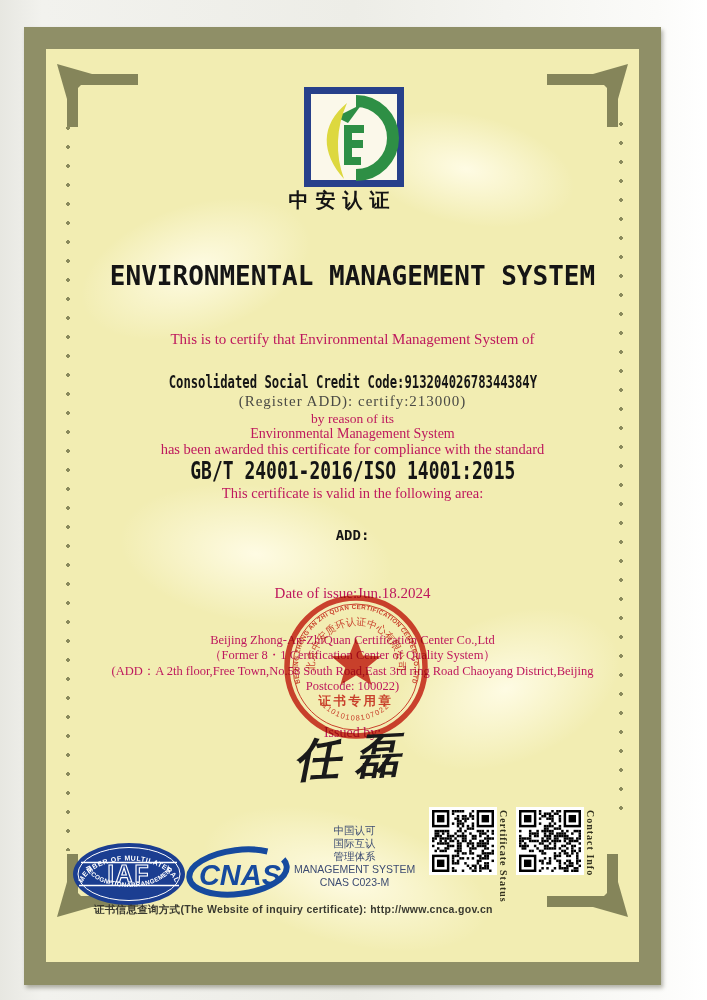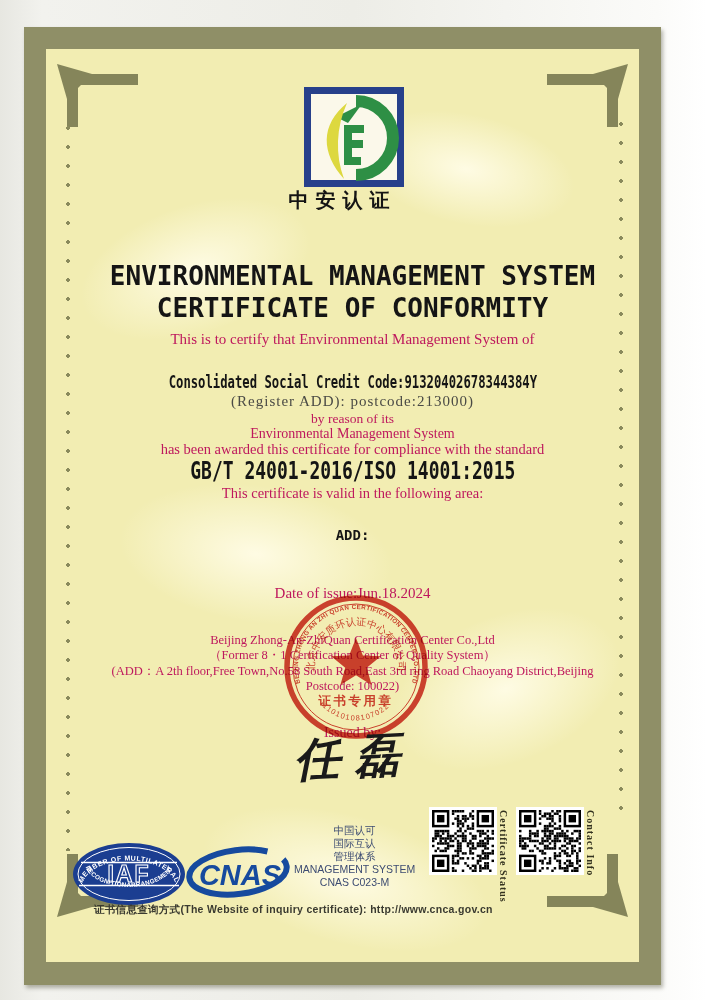--- a/index.html
+++ b/index.html
@@ -108,28 +108,27 @@
             <path d="M52,14 A35,35 0 1 1 52,88" fill="none" stroke="#2e8f45" stroke-width="12"></path>
             <path d="M58,17 L32,30 L44,36 Z" fill="#2e8f45"></path>
             <path d="M60,42 h-16 v32 h13 M47,57 h12" fill="none" stroke="#2e8f45" stroke-width="8"></path>
             <path d="M43,16 C16,38 17,66 40,92 C31,68 32,40 43,16 Z" fill="#ddd83f"></path>
           </svg>
         </div>
         <div class="logo-caption cjk-caption" style="left:0;right:0;top:138px;font-family:Liberation Mono, monospace;">中安认证</div>
 
         <div class="abs gothic title" style="top:211px;">
           <div>ENVIRONMENTAL MANAGEMENT SYSTEM</div>
-          <div>CERTIFICATE OF CONFORMITY</div>
         </div>
         <div class="abs serif" style="top:282px;font-size:15px;">This is to certify that Environmental Management System of</div>
 
         <div class="abs" style="top:323px;">
           <span class="gothic squeeze" style="font-size:17px;">Consolidated Social Credit Code:91320402678344384Y</span>
         </div>
-        <div class="abs serif typew" style="top:344px;font-size:15px;">(Register ADD): postcode:213000)</div>
+        <div class="abs serif typew" style="top:344px;font-size:15px;">(Register ADD): certify:213000)</div>
         <div class="abs serif" style="top:362px;font-size:13.5px;">by reason of its</div>
         <div class="abs serif" style="top:377px;font-size:14px;">Environmental Management System</div>
         <div class="abs serif" style="top:392px;font-size:14.5px;">has been awarded this certificate for compliance with the standard</div>
         <div class="abs" style="top:407px;">
           <span class="gothic squeeze standard">GB/T 24001-2016/ISO 14001:2015</span>
         </div>
         <div class="abs serif" style="top:436px;font-size:14.5px;">This certificate is valid in the following area:</div>
         <div class="abs gothic" style="top:478px;font-size:14px;">ADD:</div>
         <div class="abs serif" style="top:536px;font-size:15px;">Date of issue:Jun.18.2024</div>
 

